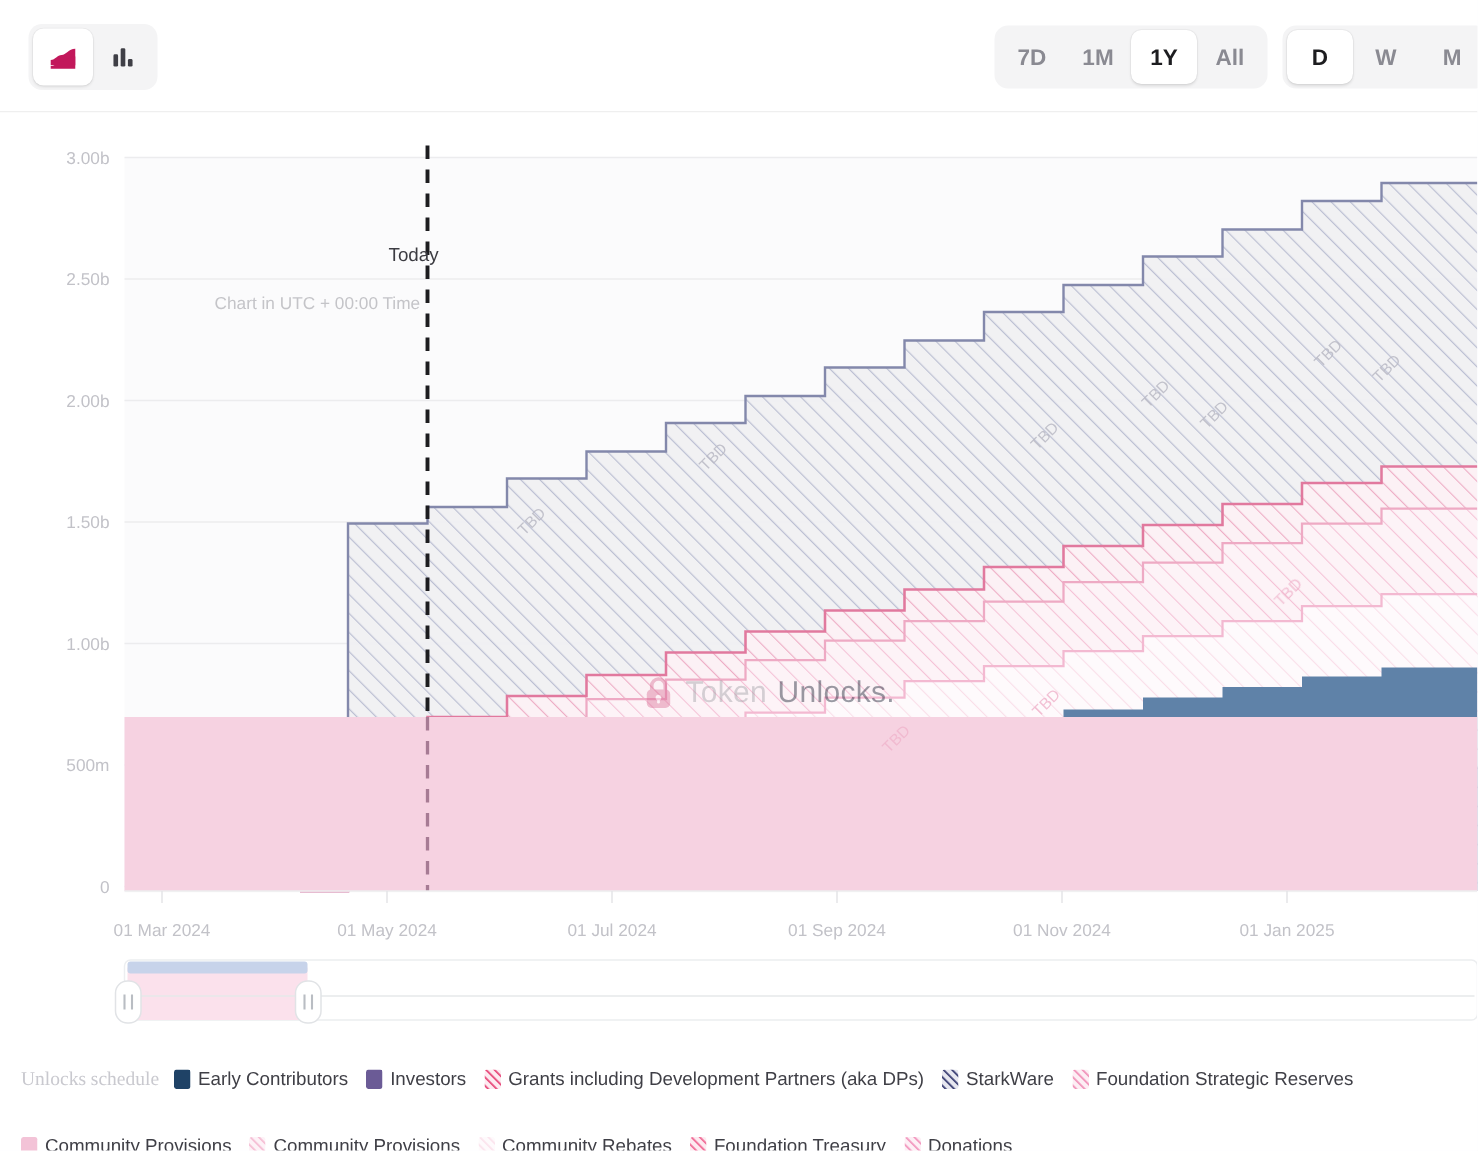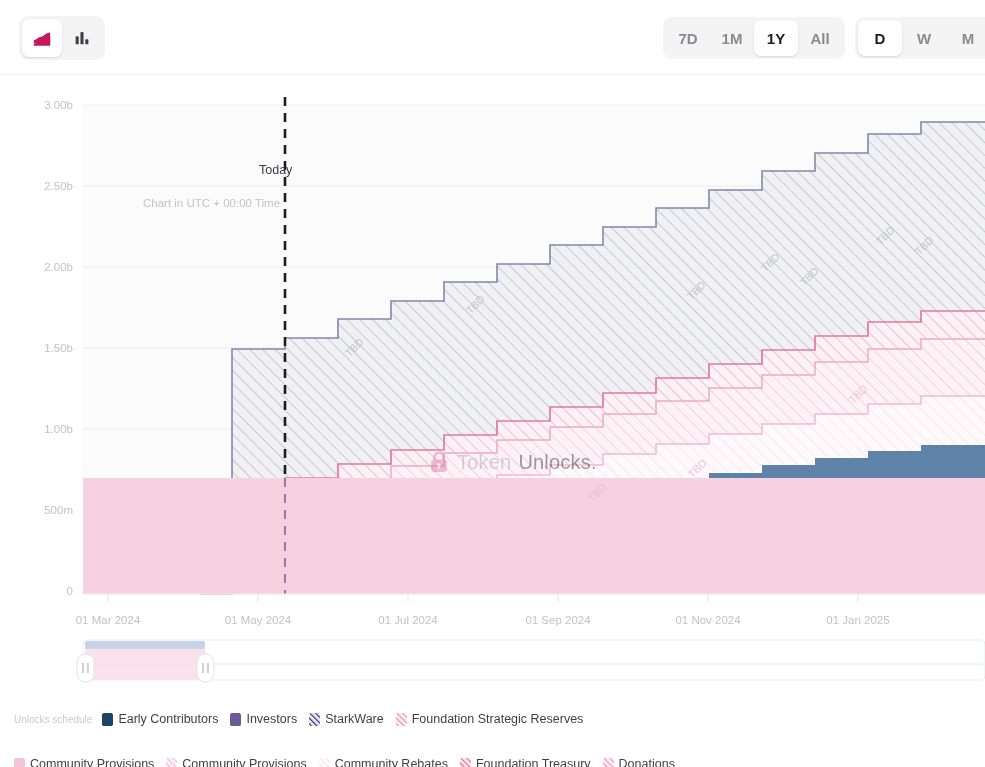--- a/index.html
+++ b/index.html
@@ -126,25 +126,25 @@
     position: absolute; left: 0; top: 706px;
     width: 985px;
     padding: 0 14px;
   }
   .legend-row {
     display: flex; align-items: center;
     flex-wrap: nowrap;
     height: 26px;
   }
   .legend-title {
-    font-size: 10px;
+    font-size: 13px;
     color: #c9c9cf;
     margin-right: 10px;
     white-space: nowrap;
-    font-family: Liberation Sans, sans-serif;
+    font-family: Liberation Serif, serif;
     text-align: right;
   }
   .legend-item {
     display: flex; align-items: center;
     gap: 5px;
     margin-right: 12px;
     cursor: pointer;
     white-space: nowrap;
   }
   .legend-item .lbl {
@@ -372,20 +372,32 @@
         <span class="lbl">Early Contributors</span>
       </div>
 
       <div class="legend-item">
         <svg class="swatch" viewBox="0 0 11 13">
           <rect width="11" height="13" rx="1.5" fill="#6b5b96"></rect>
         </svg>
         <span class="lbl">Investors</span>
       </div>
 
+      <div class="legend-item">
+        <svg class="swatch" viewBox="0 0 11 13">
+          <defs>
+              <pattern id="sw1" width="4" height="4" patternTransform="rotate(-45)" patternUnits="userSpaceOnUse">
+            <rect width="4" height="4" fill="#fdeaf0"></rect>
+                <line x1="0" y1="0" x2="0" y2="4" stroke="#e5396f" stroke-width="2.2"></line>
+          </pattern>
+            </defs>
+          <rect width="11" height="13" rx="1.5" fill="url(#sw1)"></rect>
+        </svg>
+        <span class="lbl">Grants including Development Partners (aka DPs)</span>
+      </div>
 
       <div class="legend-item">
         <svg class="swatch" viewBox="0 0 11 13">
           <defs>
               <pattern id="sw2" width="4" height="4" patternTransform="rotate(-45)" patternUnits="userSpaceOnUse">
             <rect width="4" height="4" fill="#e7e7f0"></rect>
                 <line x1="0" y1="0" x2="0" y2="4" stroke="#2b2f68" stroke-width="2.2"></line>
           </pattern>
             </defs>
           <rect width="11" height="13" rx="1.5" fill="url(#sw2)"></rect>

